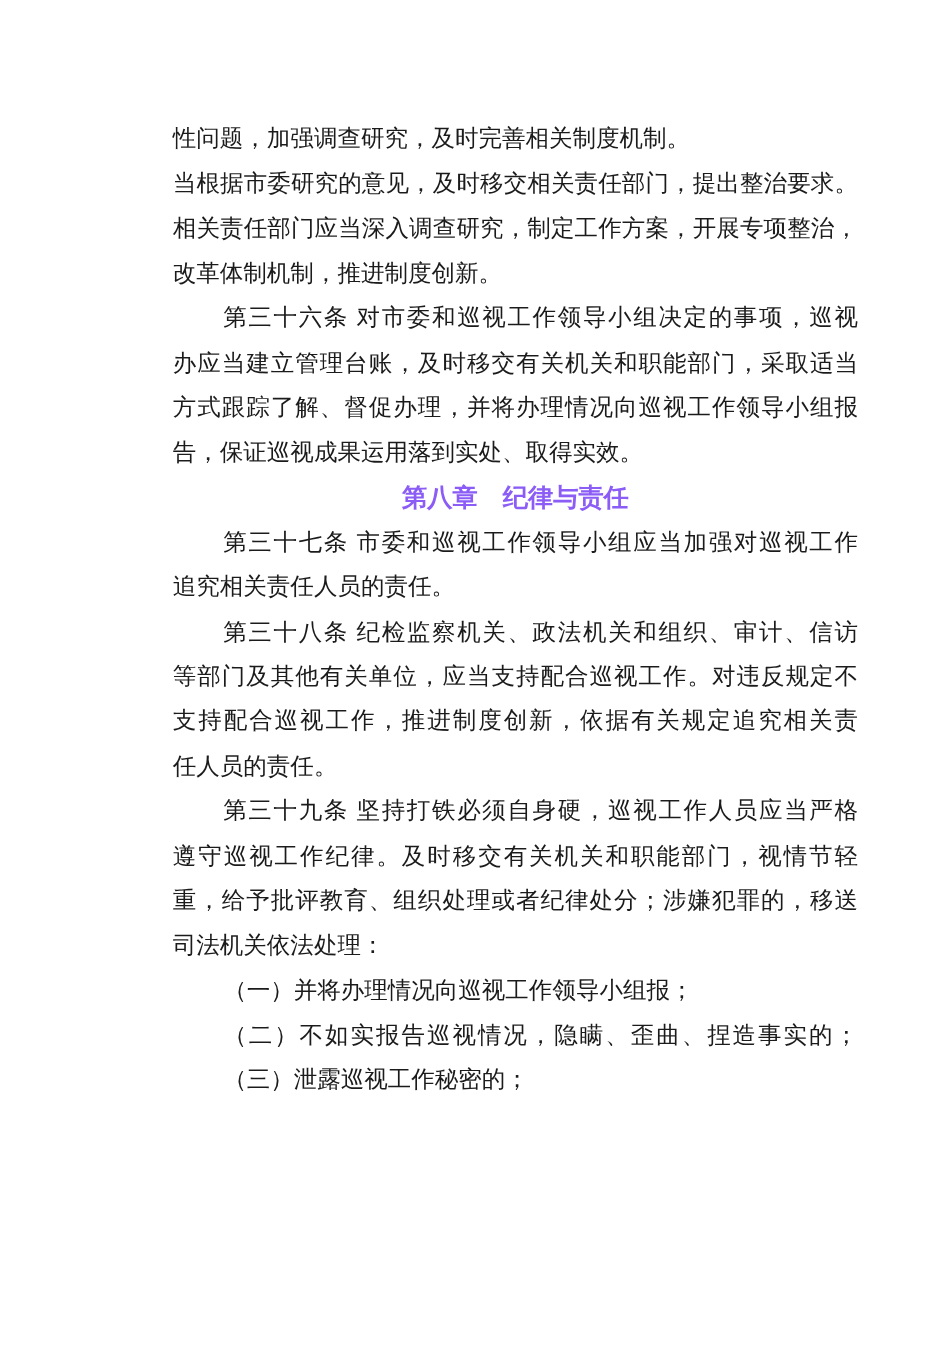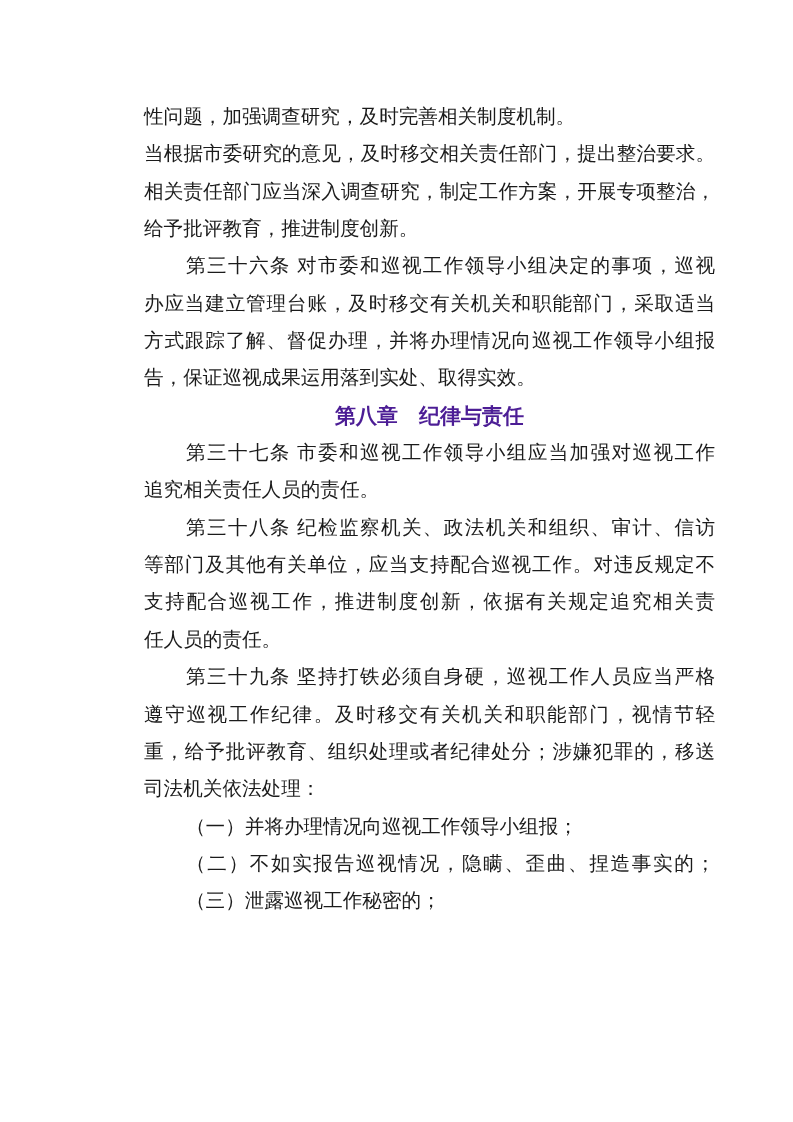--- a/index.html
+++ b/index.html
@@ -40,32 +40,32 @@
     padding-left: 42px;
   }
   
   .line.heading {
     text-align: center;
     text-align-last: center;
     font-weight: bold;
     font-size: 21px;
     padding-left: 0;
     font-family: "Liberation Sans", "DejaVu Sans", sans-serif;
-    color: #4c1d95;
+    color: #8b5cf6;
   }
 </style>
 </head>
 <body>
 
 <div class="page" style="background: rgb(255, 255, 255); margin-left: 32px;">
   <div class="doc" id="doc" style="color: rgb(27, 27, 27);">
       <div class="line">性问题，加强调查研究，及时完善相关制度机制。</div>
       <div class="line fill">当根据市委研究的意见，及时移交相关责任部门，提出整治要求。</div>
       <div class="line fill">相关责任部门应当深入调查研究，制定工作方案，开展专项整治，</div>
-      <div class="line">给予批评教育，推进制度创新。</div>
+      <div class="line">改革体制机制，推进制度创新。</div>
       <div class="line indent fill">第三十六条 对市委和巡视工作领导小组决定的事项，巡视</div>
       <div class="line fill">办应当建立管理台账，及时移交有关机关和职能部门，采取适当</div>
       <div class="line fill">方式跟踪了解、督促办理，并将办理情况向巡视工作领导小组报</div>
       <div class="line">告，保证巡视成果运用落到实处、取得实效。</div>
       <div class="line heading">第八章　纪律与责任</div>
       <div class="line indent fill">第三十七条 市委和巡视工作领导小组应当加强对巡视工作</div>
       <div class="line">追究相关责任人员的责任。</div>
       <div class="line indent fill">第三十八条 纪检监察机关、政法机关和组织、审计、信访</div>
       <div class="line fill">等部门及其他有关单位，应当支持配合巡视工作。对违反规定不</div>
       <div class="line fill">支持配合巡视工作，推进制度创新，依据有关规定追究相关责</div>

